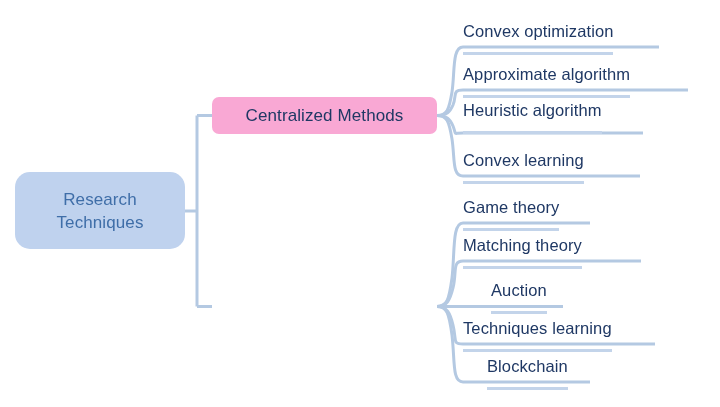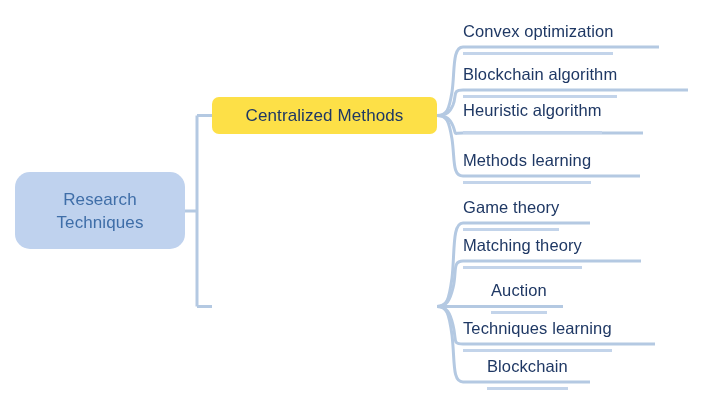--- a/index.html
+++ b/index.html
@@ -55,21 +55,21 @@
     white-space: pre-line;
     letter-spacing: 0.1px;
   }
 
   
   .branch-node {
     position: absolute;
     left: 212px;
     width: 225px;
     height: 37px;
-    background: #fde047;
+    background: #f9a8d4;
     border-radius: 7px;
     display: flex;
     align-items: center;
     justify-content: center;
     box-sizing: border-box;
   }
   .branch-node.b0 { top: 97px; }
   .branch-node.b1 { top: 288px; }
   .branch-label {
     color: #1f3864;
@@ -132,27 +132,27 @@
 
   <div class="branch-node b0">
     <span class="branch-label">Centralized Methods</span>
   </div>
 
 
   <div class="leaf" style="top:21px;">
     <span class="leaf-label">Convex optimization</span>
   </div>
   <div class="leaf" style="top:64px;">
-    <span class="leaf-label">Blockchain algorithm</span>
+    <span class="leaf-label">Approximate algorithm</span>
   </div>
   <div class="leaf" style="top:100px;">
     <span class="leaf-label">Heuristic algorithm</span>
   </div>
   <div class="leaf" style="top:150px;">
-    <span class="leaf-label">Methods learning</span>
+    <span class="leaf-label">Convex learning</span>
   </div>
 
   <div class="leaf" style="top:197px;">
     <span class="leaf-label">Game theory</span>
   </div>
   <div class="leaf" style="top:235px;">
     <span class="leaf-label">Matching theory</span>
   </div>
   <div class="leaf" style="top:280px;margin-left:28px;">
     <span class="leaf-label">Auction</span>

